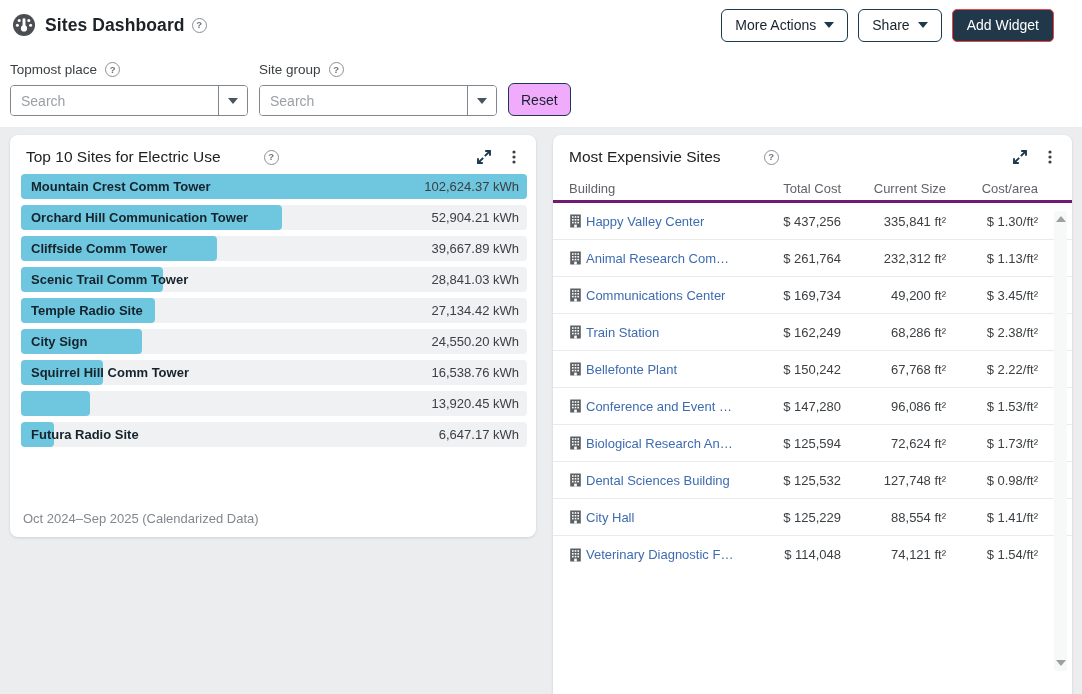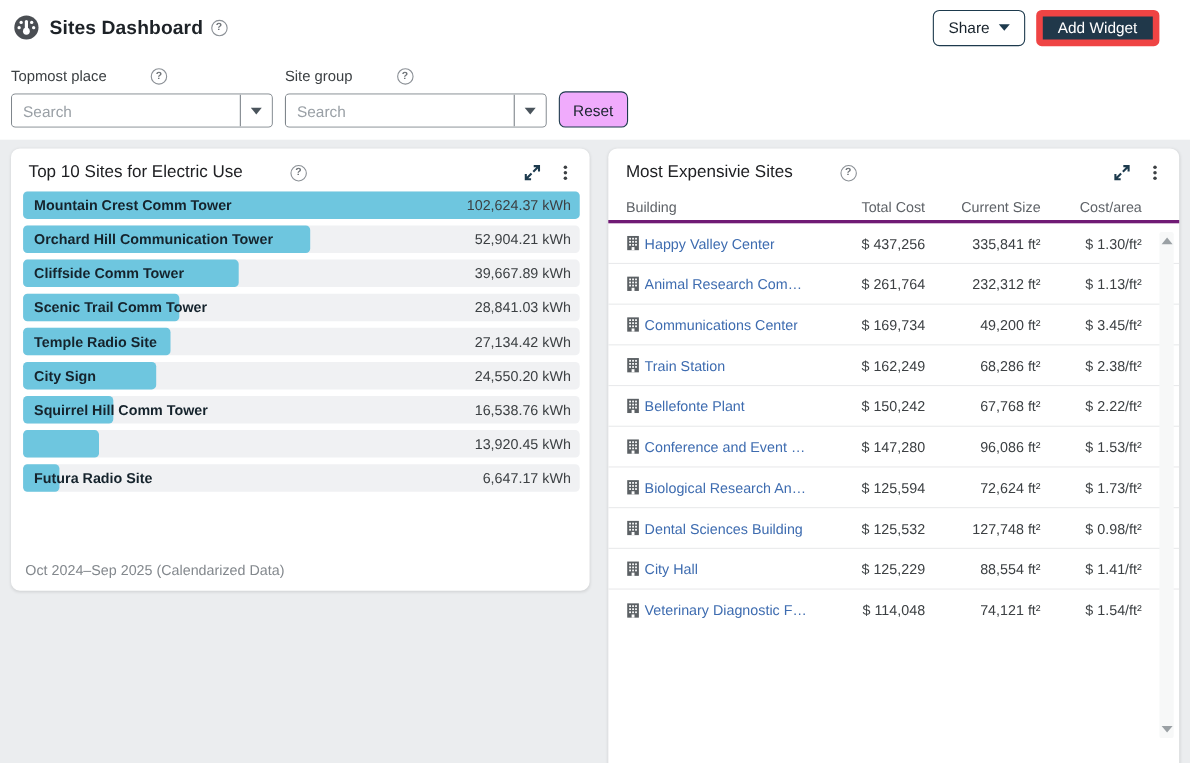--- a/index.html
+++ b/index.html
@@ -24,30 +24,30 @@
     line-height:1;
   }
   .spacer { flex:1; }
   .btn-outline {
     display:inline-flex; align-items:center; gap:8px;
     height:33px; padding:0 13px; background:#fff;
     border:1px solid #1d3a4d; border-radius:6px;
     font-family:inherit; font-size:14px; color:#18232c; cursor:pointer;
   }
   .btn-solid {
-    height:33px; padding:0 14px; background:#20384a; border:6px solid #ef4444;
+    height:33px; padding:0 14px; background:#20384a; border:1px solid #ef4444;
     border-radius:5px; color:#ffffff; font-family:inherit; font-size:14px; cursor:pointer;
   }
   .caret-down { width:0; height:0; border-left:5px solid transparent; border-right:5px solid transparent; border-top:6px solid #1d3a4d; }
   .hdr-gap { width:10px; flex:0 0 auto; }
 
   
   .filters { position:absolute; top:62px; left:10px; display:flex; align-items:flex-end; gap:11px; }
   .filter-group { display:flex; flex-direction:column; }
-  .filter-label-row { display:flex; align-items:center; margin-bottom:8px;gap:32px; }
+  .filter-label-row { display:flex; align-items:center; margin-bottom:8px; }
   .filter-label { font-size:13.5px; color:#3c4043; }
   .filter-label-row .help-circle { margin-left:8px; }
   .combo { display:flex; width:238px; height:31px; border:1px solid #7f868c; border-radius:4px; background:#fff; overflow:hidden; }
   .combo input {
     flex:1; border:none; outline:none; padding:0 10px; font-family:inherit; font-size:14px; color:#202124; min-width:0;
   }
   .combo input::placeholder { color:#9aa0a6; }
   .combo-arrow { width:29px; border-left:1px solid #7f868c; display:flex; align-items:center; justify-content:center; cursor:pointer; background:#fff; }
   .combo-arrow .caret-down { border-top-color:#4a545c; }
   .btn-reset {
@@ -102,20 +102,24 @@
     <rect x="10.55" y="5.2" width="2.9" height="9.2" rx="1.45" fill="#ffffff"></rect>
     <circle cx="12" cy="15.4" r="3.1" fill="#ffffff"></circle>
     <circle cx="5.4" cy="12.2" r="1.5" fill="#ffffff"></circle>
     <circle cx="7.2" cy="7.4" r="1.5" fill="#ffffff"></circle>
     <circle cx="16.8" cy="7.4" r="1.5" fill="#ffffff"></circle>
     <circle cx="18.6" cy="12.2" r="1.5" fill="#ffffff"></circle>
   </svg>
   <span class="page-title">Sites Dashboard</span>
   <span class="help-circle">?</span>
   <div class="spacer"></div>
+  <button class="btn-outline">
+    <span>More Actions</span>
+    <span class="caret-down"></span>
+  </button>
   <span class="hdr-gap"></span>
   <button class="btn-outline">
     <span>Share</span>
     <span class="caret-down"></span>
   </button>
   <span class="hdr-gap"></span>
   <button class="btn-solid">Add Widget</button>
 </div>
 
 <div class="filters">

